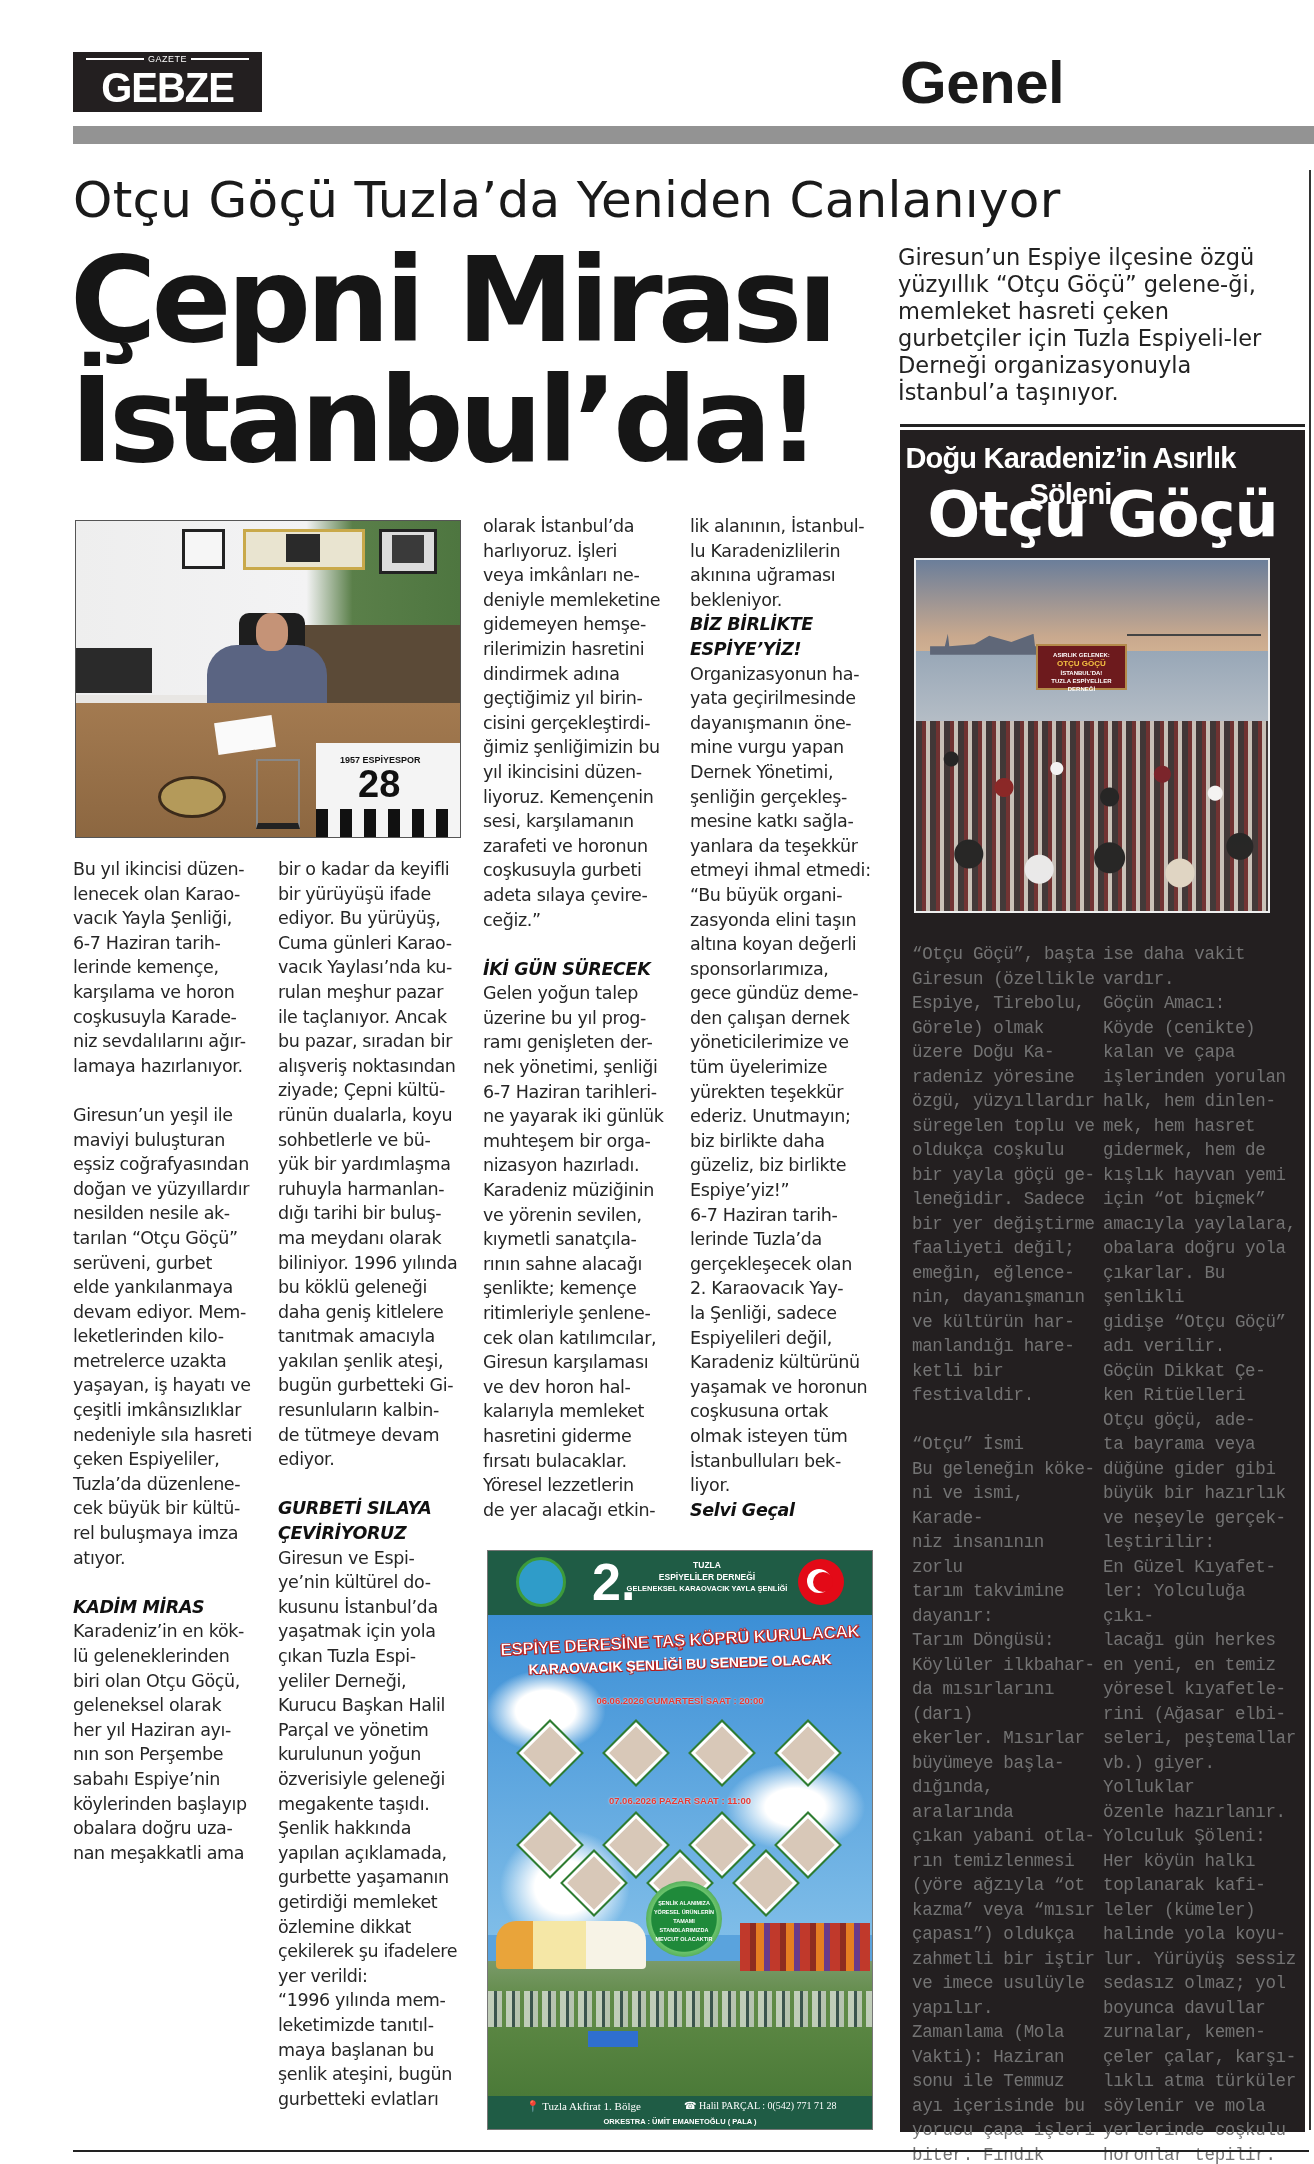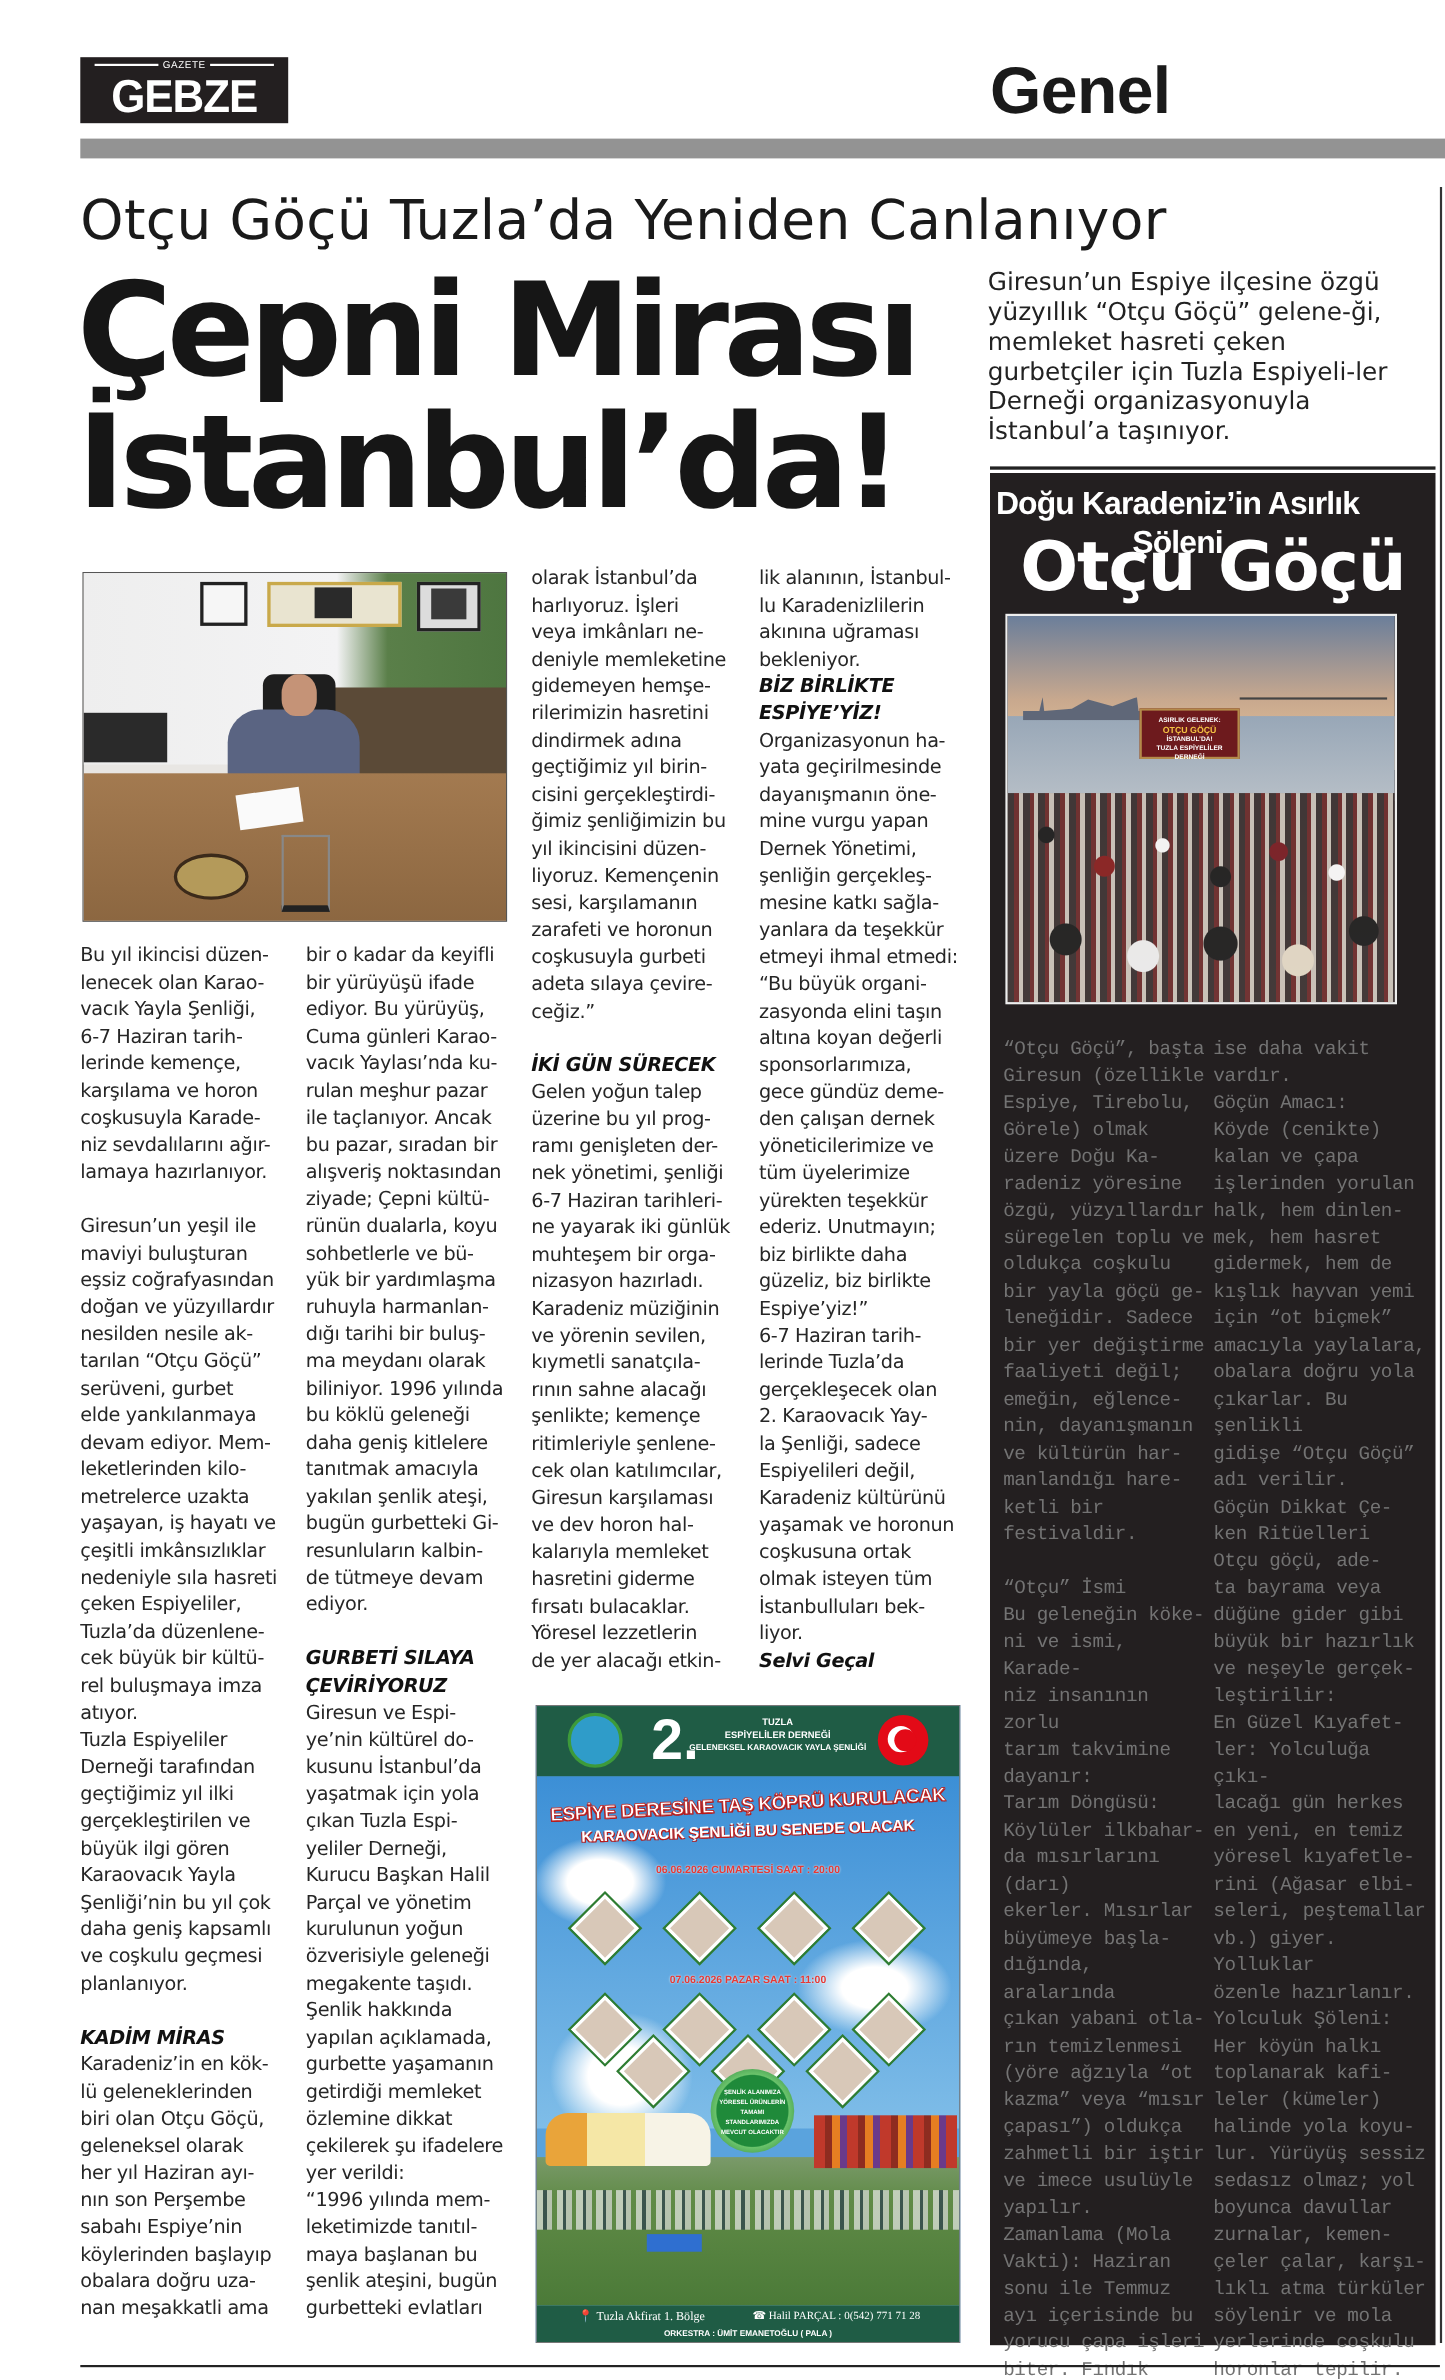--- a/index.html
+++ b/index.html
@@ -156,20 +156,25 @@
     </div>
   <div class="cabinet"></div>
   <div class="printer"></div>
   <div class="chair"></div>
   <div class="body"></div>
   <div class="head"></div>
   <div class="desk"></div>
   <div class="paper"></div>
   <div class="plaque"></div>
   <div class="cradle"></div>
+  <div class="jersey">
+    <div class="txt">1957 ESPİYESPOR</div>
+    <div class="num">28</div>
+    <div class="stripes"></div>
+  </div>
 </div>
 
 <div class="abs col col1">
   <p>Bu yıl ikincisi düzen-
 lenecek olan Karao-
 vacık Yayla Şenliği,
 6-7 Haziran tarih-
 lerinde kemençe,
 karşılama ve horon
 coşkusuyla Karade-
@@ -188,30 +193,20 @@
 leketlerinden kilo-
 metrelerce uzakta
 yaşayan, iş hayatı ve
 çeşitli imkânsızlıklar
 nedeniyle sıla hasreti
 çeken Espiyeliler,
 Tuzla’da düzenlene-
 cek büyük bir kültü-
 rel buluşmaya imza
 atıyor.</p>
-  <p>Tuzla Espiyeliler
-Derneği tarafından
-geçtiğimiz yıl ilki
-gerçekleştirilen ve
-büyük ilgi gören
-Karaovacık Yayla
-Şenliği’nin bu yıl çok
-daha geniş kapsamlı
-ve coşkulu geçmesi
-planlanıyor.</p>
   <div class="sp"></div>
   <p class="sub">KADİM MİRAS</p>
   <p>Karadeniz’in en kök-
 lü geleneklerinden
 biri olan Otçu Göçü,
 geleneksel olarak
 her yıl Haziran ayı-
 nın son Perşembe
 sabahı Espiye’nin
 köylerinden başlayıp

